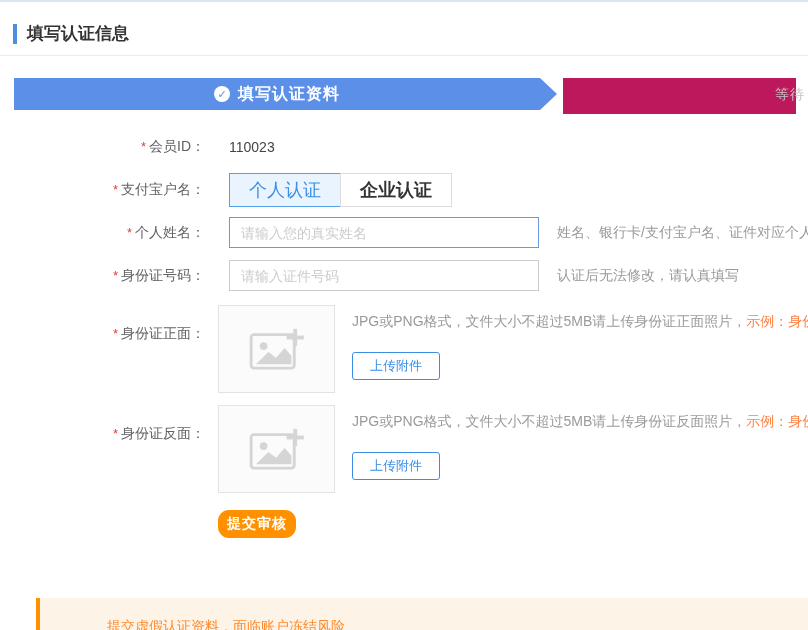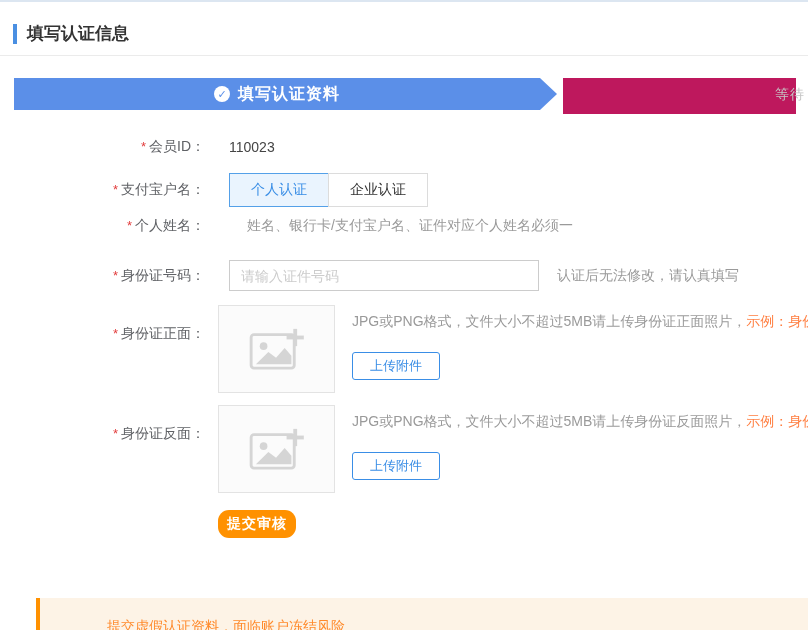--- a/index.html
+++ b/index.html
@@ -53,26 +53,26 @@
   }
   .req { color:#e23c3c; margin-right:3px; font-size:13px; }
   .field-col { margin-left:24px; display:flex; align-items:center; }
 
   .row-member { top:138px; }
   .member-value { font-size:14px; color:#444; }
 
   .row-type { top:172px; align-items:center; }
   .row-type .label-col { line-height:34px; }
   .tab {
-    width:100px; height:34px; font-size:14px; display:inline-flex;
+    width:112px; height:34px; font-size:18px; display:inline-flex;
     align-items:center; justify-content:center; cursor:pointer; background:#fff;
     border:1px solid #dcdcdc; color:#333;
   }
   .tab.selected { background:#eaf4fe; border:1px solid #54a0e8; color:#3a8ee6; }
-  .tab + .tab { border-left:1px solid #dcdcdc; margin-left:-1px; }
+  .tab + .tab { border-left:1px solid #dcdcdc; margin-left:-1px;font-weight:bold; }
 
   .row-name { top:217px; align-items:center; }
   .row-idnum { top:260px; align-items:center; }
   .text-input {
     width:310px; height:31px; border:1px solid #ccc; padding:0 11px;
     font-size:14px; color:#333; outline:none; background:#fff;
     font-family:"Liberation Sans","DejaVu Sans",sans-serif;
   }
   .text-input::placeholder { color:#ccc; }
   .input-focus { border-color:#6d96e0; }
@@ -147,20 +147,21 @@
     <div class="tab selected">个人认证</div>
     <div class="tab">企业认证</div>
   </div>
 </div>
 
 <div class="row row-name">
   <div class="label-col">
     <span class="req">*</span><span>个人姓名：</span>
   </div>
   <div class="field-col">
+    <input class="text-input input-focus" type="text" placeholder="请输入您的真实姓名" style="">
     <span class="hint">姓名、银行卡/支付宝户名、证件对应个人姓名必须一</span>
   </div>
 </div>
 
 <div class="row row-idnum">
   <div class="label-col">
     <span class="req">*</span><span>身份证号码：</span>
   </div>
   <div class="field-col">
     <input class="text-input" type="text" placeholder="请输入证件号码" style="">

